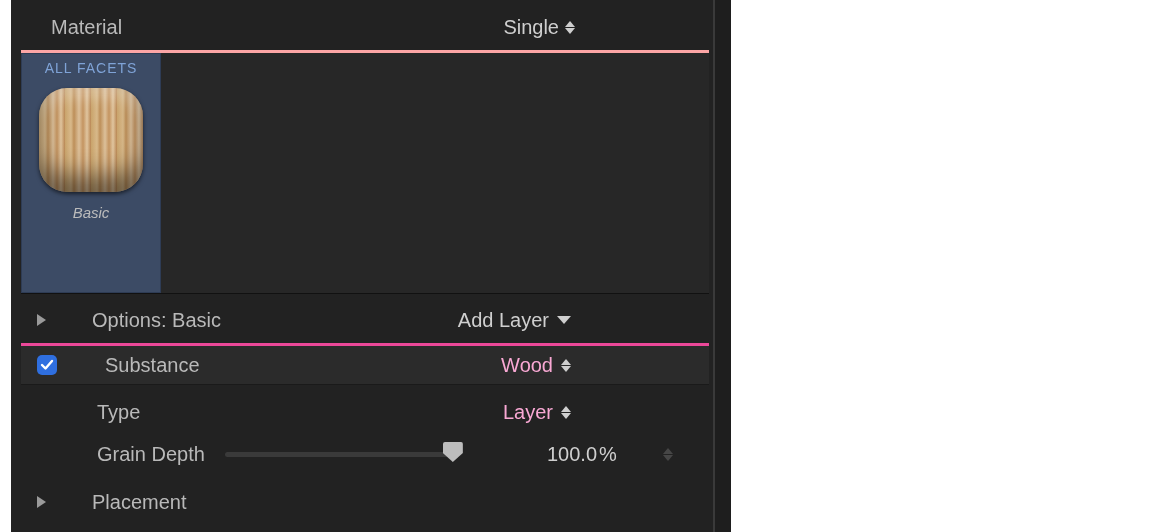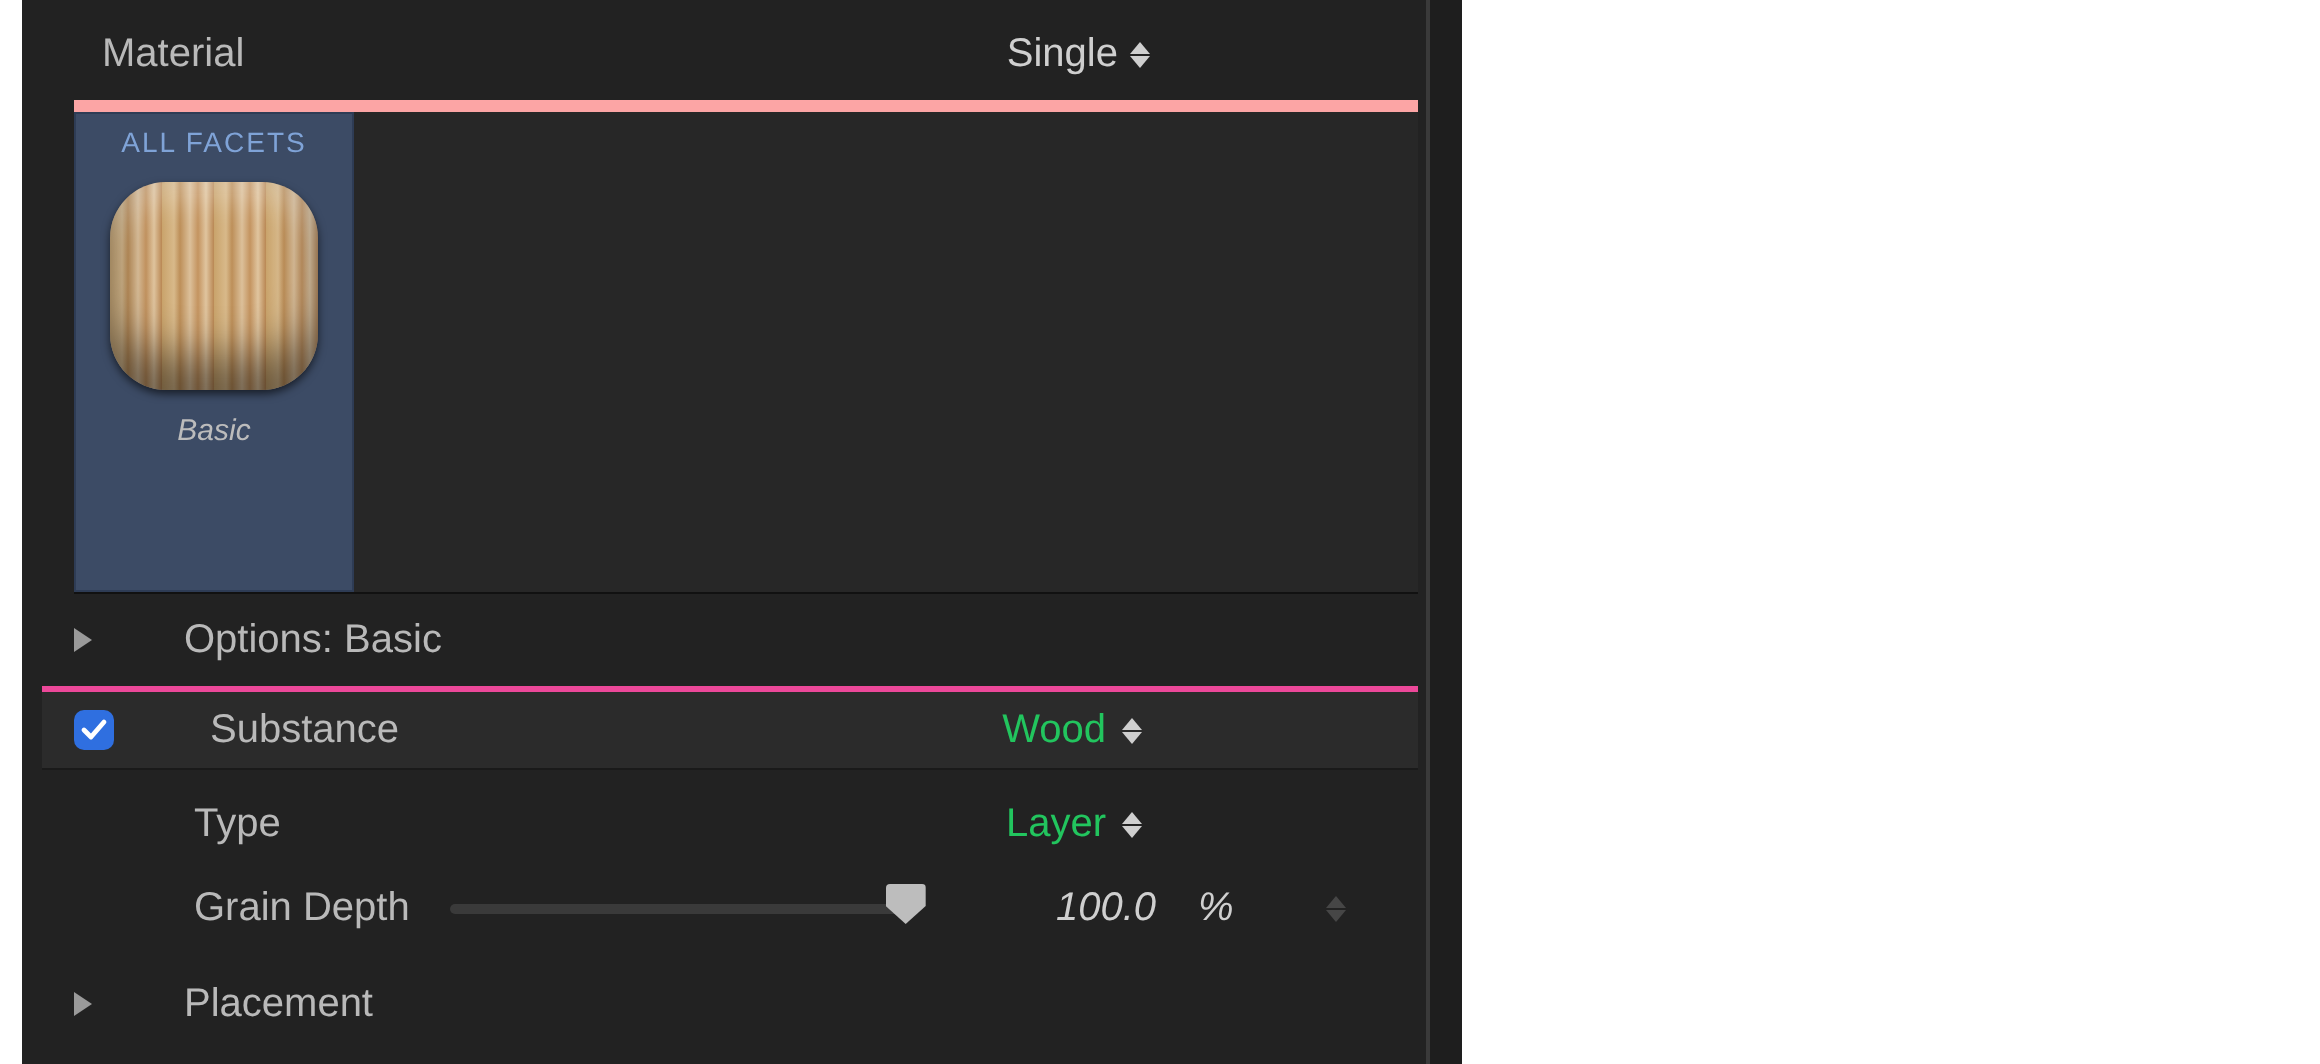--- a/index.html
+++ b/index.html
@@ -73,23 +73,22 @@
   .stepper-arrows svg { display:block; }
 
   
   .facets-area {
     position: absolute;
     left: 10px;
     top: 50px;
     right: 22px;
     height: 240px;
     background: #272727;
-    border-top: 6px solid #fca5a5;
+    border-top: 3px solid #fca5a5;
     border-bottom: 1px solid #111;
-    margin-left: 16px;
   }
 
   .facet-card {
     position: absolute;
     left: 0px;
     top: 0px;
     width: 140px;
     height: 240px;
     background: #3c4b65;
     border: 1px solid #2e3c55;
@@ -199,21 +198,21 @@
     font-size: 20px;
     margin-left: 36px;
   }
 
   .row-spacer { flex: 1 1 auto; }
 
   .row-value {
     display: inline-flex;
     align-items: center;
     gap: 8px;
-    color: #22c55e;
+    color: #f9a8d4;
     margin-right: 120px;
   }
 
   .row.substance .row-value,
   .row.type .row-value,
   .material-row .dropdown {
     margin-right: 126px;
   }
 
   .add-layer {
@@ -253,27 +252,26 @@
     margin-top: -12px;
     transform: translateX(-50%);
     background: #bdbdbd;
     clip-path: polygon(0 0, 100% 0, 100% 55%, 50% 100%, 0 55%);
     border-radius: 2px;
   }
 
   .grain-value-wrap {
     display: inline-flex;
     align-items: center;
-    gap: 21px;
+    gap: 2px;
     color: #cfcfcf;
     margin-left: 24px;
     margin-right: 46px;
     min-width: 140px;
     justify-content: flex-end;
-    font-style: italic;
   }
 
   .type-indent, .grain-indent {
     display:inline-block; width:24px;
   }
 
   
   .callout {
     position: absolute;
     left: 570px;
@@ -324,20 +322,24 @@
         <div class="facet-tab">ALL FACETS</div>
         <div class="thumb"></div>
         <div class="caption">Basic</div>
       </div>
     </div>
 
     <div class="row options">
       <span class="disclosure"></span>
       <span class="row-label">Options: Basic</span>
       <span class="row-spacer"></span>
+      <span class="add-layer">
+        <span>Add Layer</span>
+        <span class="chevron-down"></span>
+      </span>
     </div>
 
     <div class="row substance">
       <span class="checkbox">
         <svg width="14" height="14" viewBox="0 0 14 14">
           <polyline points="2,7 5.5,10.5 12,3" fill="none" stroke="#ffffff" stroke-width="2.4" stroke-linecap="round" stroke-linejoin="round"></polyline>
         </svg>
       </span>
       <span class="row-label">Substance</span>
       <span class="row-spacer"></span>

